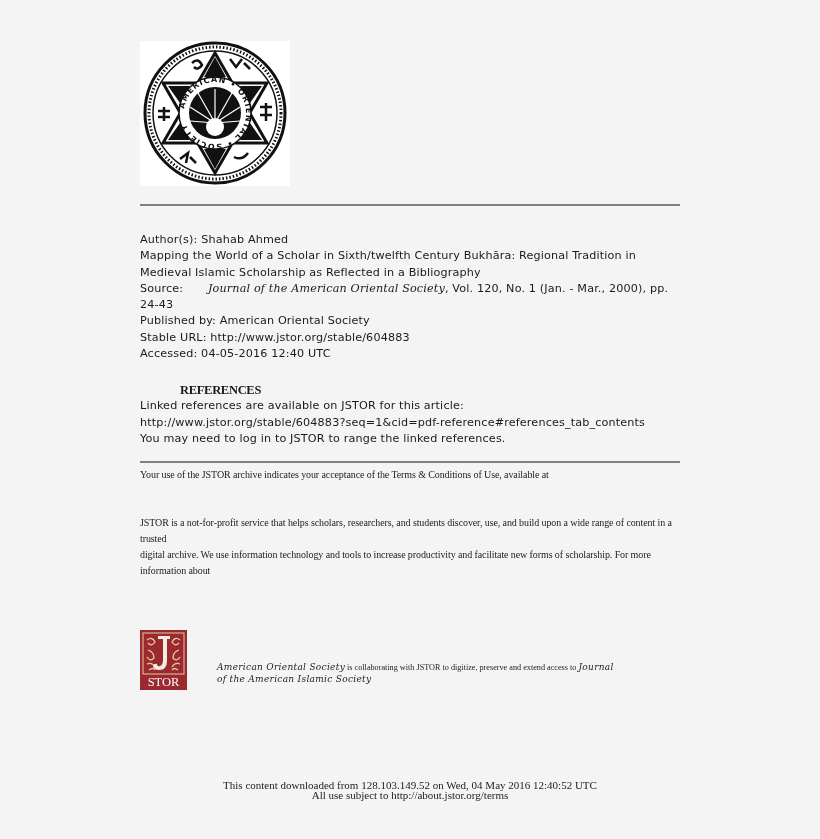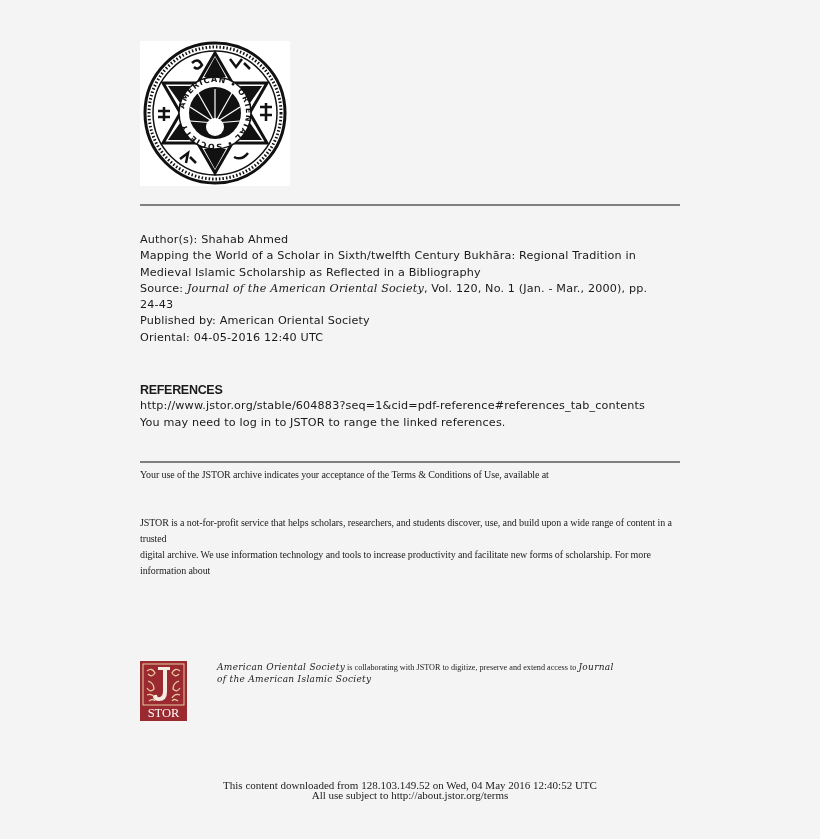--- a/index.html
+++ b/index.html
@@ -21,41 +21,42 @@
       position: absolute; left: 140px; width: 540px; height: 2px;
       background: #808080;
     }
     .meta {
       position: absolute; left: 140px; top: 232px; width: 540px;
       font-family: "DejaVu Sans", sans-serif;
       font-size: 11.2px; line-height: 16.3px;
       color: #1a1a1a;
       letter-spacing: 0.15px;
     }
-    .meta i { font-family: "DejaVu Serif", serif; font-style: italic; }
+    .meta i { font-family: "DejaVu Serif", serif; font-style: italic; margin-left: 21px; }
     .refs {
       position: absolute; left: 140px; top: 382px; width: 560px;
       font-family: "DejaVu Sans", sans-serif;
       font-size: 11.2px; line-height: 16.3px;
       letter-spacing: 0.15px;
     }
     .refs .heading {
-      font-family: Liberation Sans, sans-serif;
+      font-family: Liberation Serif, serif;
       font-weight: bold; font-size: 12.5px;
       letter-spacing: -0.3px;
+      margin-left: 40px;
     }
     .small {
       position: absolute; left: 140px; width: 545px;
       font-family: "Liberation Serif", serif;
       font-size: 10px; line-height: 16px;
       color: #222;
       letter-spacing: -0.1px;
     }
     .jstor-logo {
-      position: absolute; left: 140px; top: 661px;
+      position: absolute; left: 140px; top: 630px;
       width: 27px; height: 60px;
       background: #f0abfc;
     }
     .collab {
       position: absolute; left: 217px; top: 662px; width: 440px;
       font-family: "Liberation Serif", serif;
       font-size: 8.2px; line-height: 10.5px;
       color: #222;
     }
     .collab i {
@@ -125,25 +126,27 @@
 
 <div class="meta">
   <div><span>Author(s): </span><span>Shahab Ahmed</span></div>
   <div>
     <div>Mapping the World of a Scholar in Sixth/twelfth Century Bukhāra: Regional Tradition in</div>
     <div>Medieval Islamic Scholarship as Reflected in a Bibliography</div>
   </div>
   <div><span>Source: </span><i>Journal of the American Oriental Society</i><span>, Vol. 120, No. 1 (Jan. - Mar., 2000), pp.</span></div>
   <div>24-43</div>
   <div><span>Published by: </span><span>American Oriental Society</span></div>
-  <div><span>Oriental: </span><span>04-05-2016 12:40 UTC</span></div>
+  <div><span>Stable URL: </span><span>http://www.jstor.org/stable/604883</span></div>
+  <div><span>Accessed: </span><span>04-05-2016 12:40 UTC</span></div>
 </div>
 
 <div class="refs">
   <div class="heading">REFERENCES</div>
+  <div>Linked references are available on JSTOR for this article:</div>
   <div>http://www.jstor.org/stable/604883?seq=1&amp;cid=pdf-reference#references_tab_contents</div>
   <div>You may need to log in to JSTOR to range the linked references.</div>
 </div>
 
 <div class="rule" style="top:461px;"></div>
 
 <div class="small" style="top:467px;">
   <div>Your use of the JSTOR archive indicates your acceptance of the Terms &amp; Conditions of Use, available at</div>
 </div>
 

